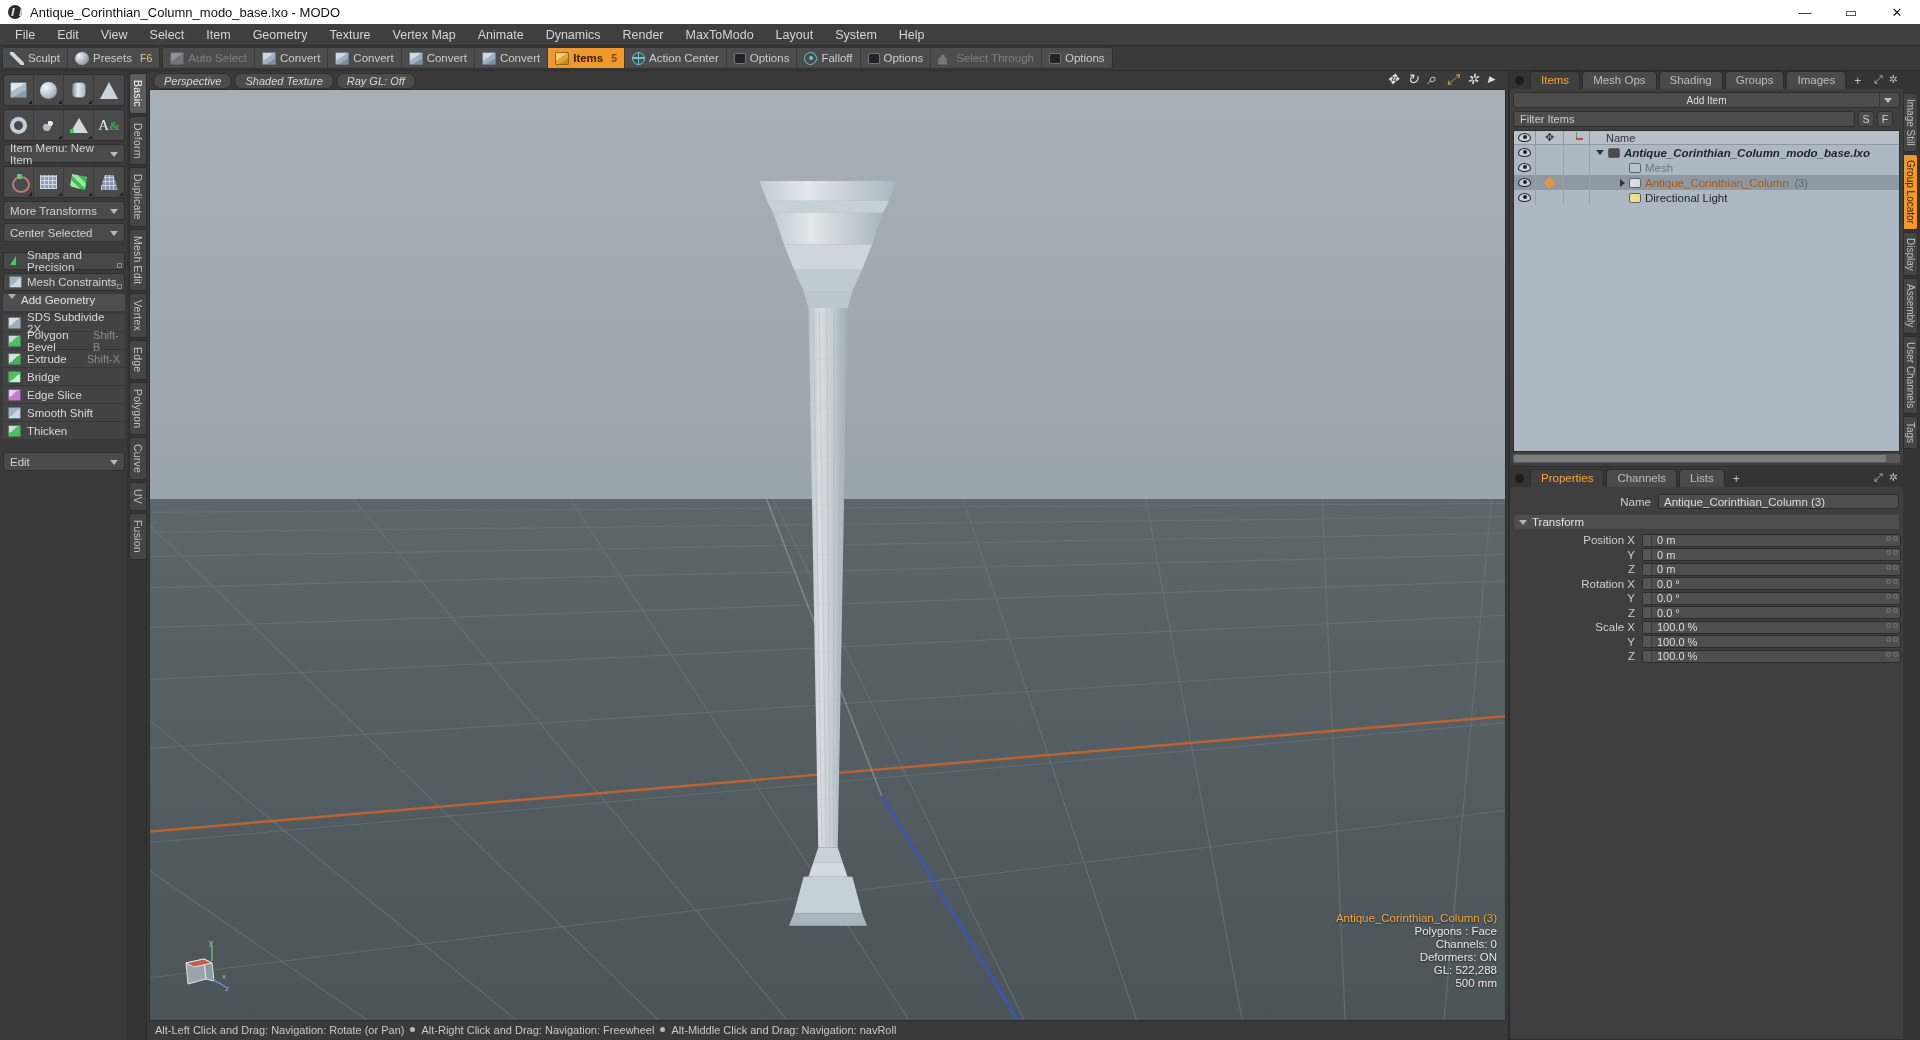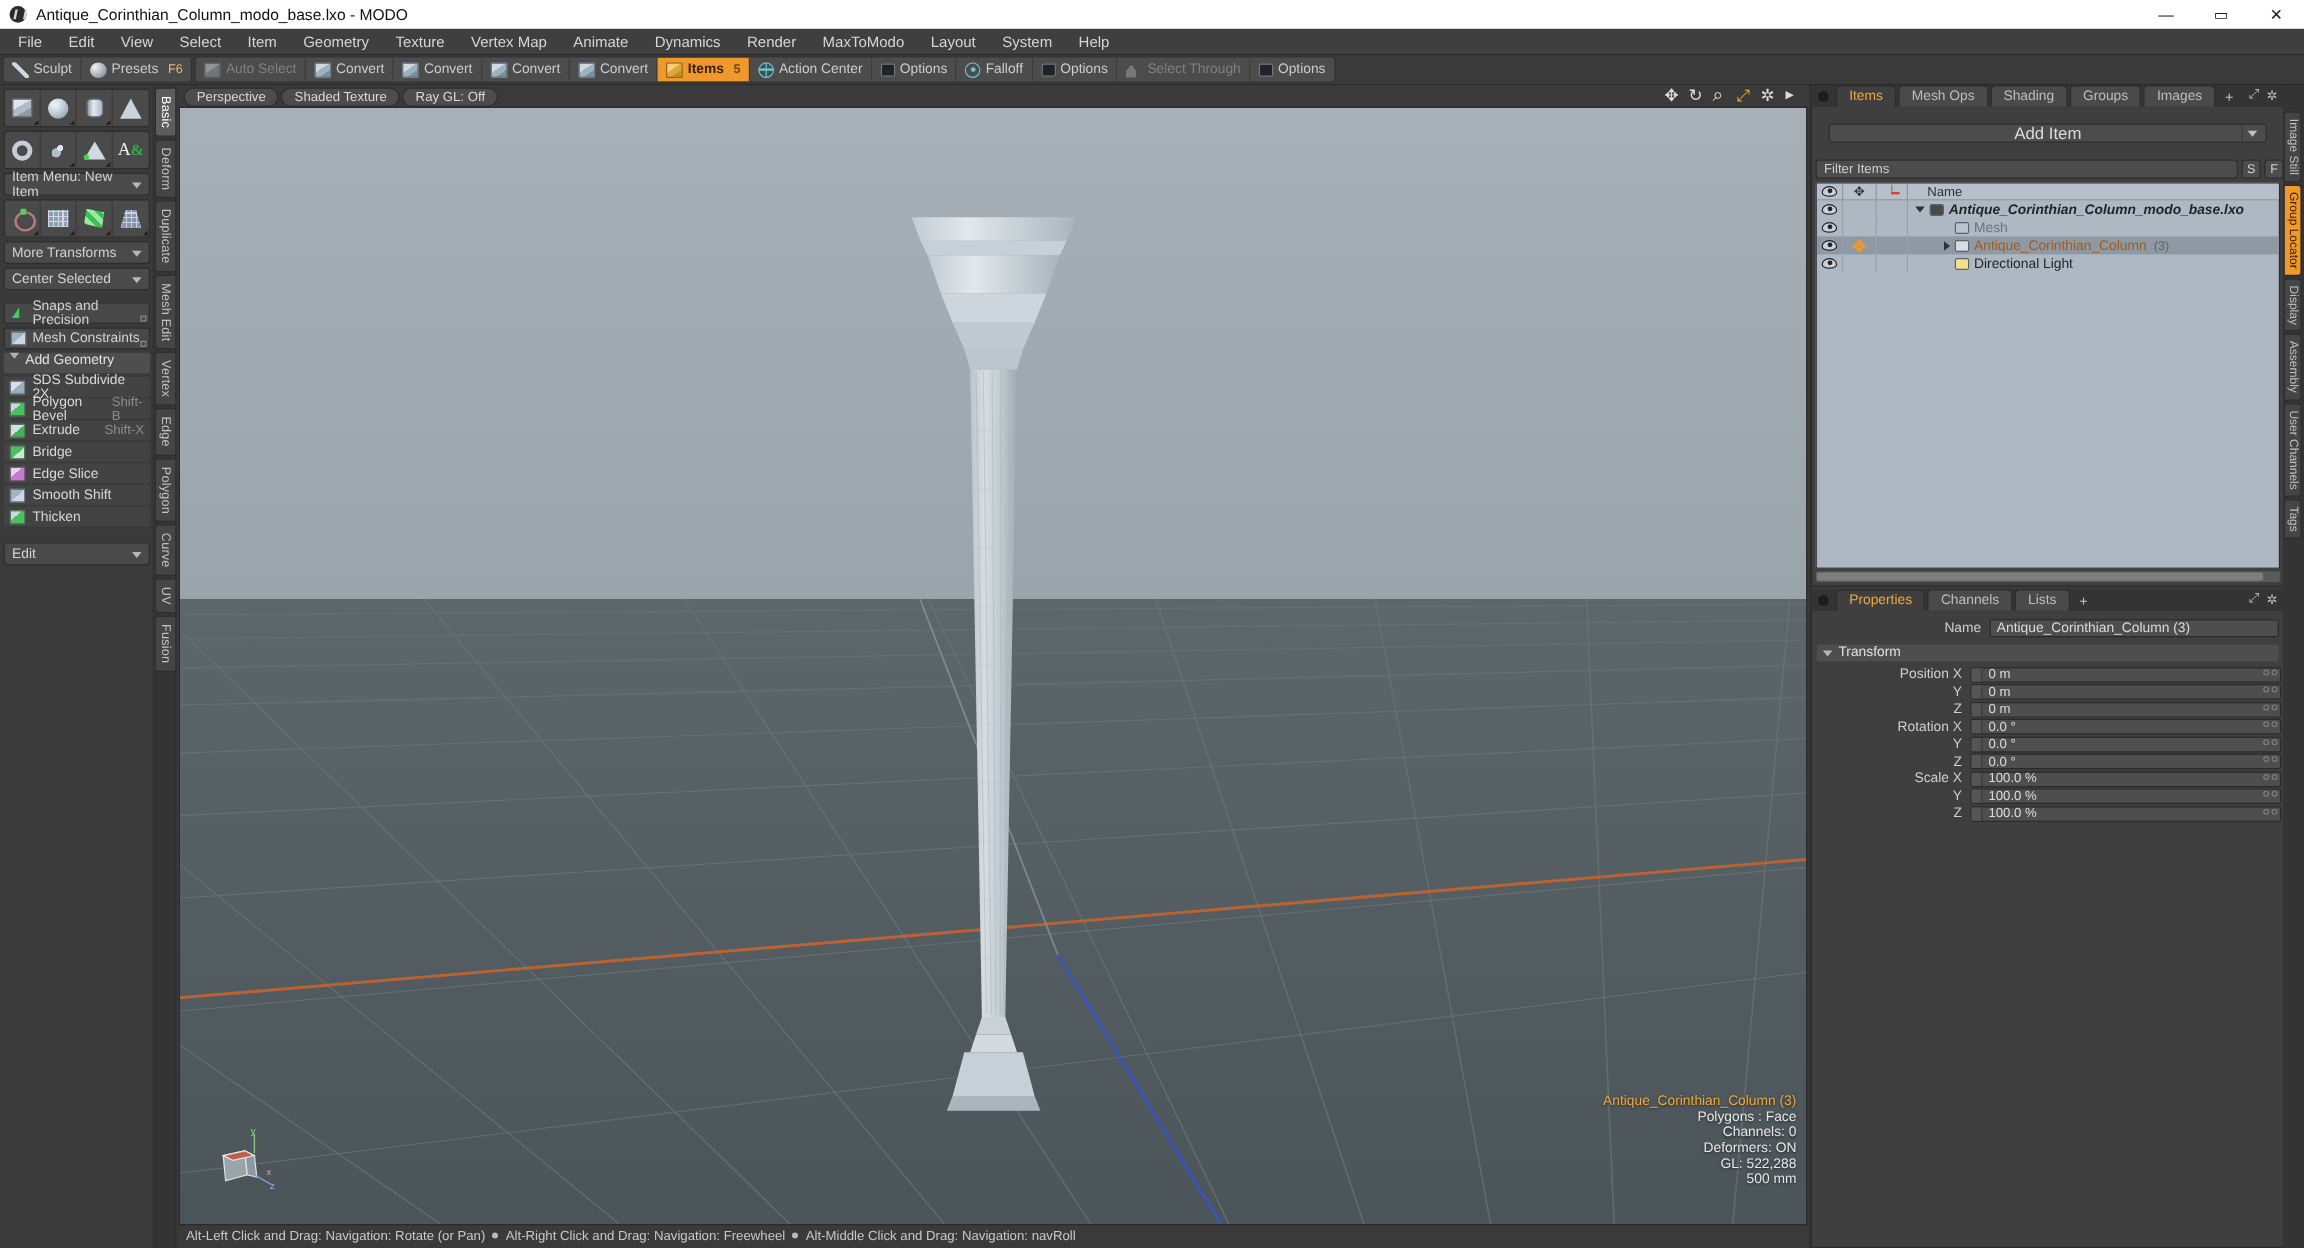--- a/index.html
+++ b/index.html
@@ -149,21 +149,21 @@
     display:flex; flex-direction:column; padding-top:2px;
   }
   .vtab{
     writing-mode:vertical-rl; text-orientation:mixed; font-size:10.5px; color:#c2c2c2;
     background:#454545; border:1px solid #2d2d2d; border-right:none; margin:0 0 2px 2px;
     padding:6px 2px; border-radius:3px 0 0 3px; letter-spacing:.2px; white-space:nowrap;
   }
   .vtab.active{ background:#5c5c5c; color:#ffffff;}
   
   #viewwrap{ flex:1; background:#3a3a3a; display:flex; flex-direction:column; padding:2px;}
-  #vp-header{ height:16px; display:flex; align-items:center; gap:2px; padding-left:4px;}
+  #vp-header{ height:16px; display:flex; align-items:center; gap:2px; padding-left:4px;font-style:italic;}
   .vp-tag{
     background:#4c4c4c; border:1px solid #2e2e2e; border-radius:8px; font-size:11px;
     color:#d8d8d8; padding:1px 10px; line-height:12px;
   }
   #vp-header .right{ margin-left:auto; display:flex; align-items:center; gap:7px; padding-right:6px;}
   .vicon{width:13px;height:13px;position:relative;display:inline-block;}
   .vi-move::before{content:"✥";position:absolute;left:0;top:-4px;font-size:14px;color:#dcdcdc;}
   .vi-rot::before{content:"↻";position:absolute;left:0;top:-4px;font-size:14px;color:#dcdcdc;}
   .vi-zoom::before{content:"⌕";position:absolute;left:0;top:-5px;font-size:16px;color:#dcdcdc;}
   .vi-fit::before{content:"⤢";position:absolute;left:0;top:-4px;font-size:14px;color:#e8b34a;}
@@ -201,28 +201,28 @@
   .tabrow .kn{ width:9px;height:9px;border-radius:50%;background:#1d1d1d;margin:0 4px 4px 2px;}
   .ptab{
     font-size:11.5px; padding:2px 10px 2px 10px; background:#4a4a4a; color:#bdbdbd;
     border:1px solid #2c2c2c; border-bottom:none; border-radius:4px 4px 0 0; line-height:13px;
   }
   .ptab.active{ background:#3f3f3f; color:#f0a93c;}
   .tabrow .plus{ font-size:12px; color:#c5c5c5; padding:1px 6px;}
   .tabrow .rbtns{ margin-left:auto; display:flex; gap:6px; padding:0 6px 3px 0; color:#bdbdbd; font-size:11px;}
   .panelbody{ background:#3f3f3f; border:1px solid #2c2c2c; border-top:none;}
   .additem{
-    margin:14px; height:16px; display:flex; align-items:center; justify-content:center;
-    background:#4c4c4c; border:1px solid #2e2e2e; border-radius:3px; font-size:14px; color:#dcdcdc;
+    margin:3px; height:16px; display:flex; align-items:center; justify-content:center;
+    background:#4c4c4c; border:1px solid #2e2e2e; border-radius:3px; font-size:10px; color:#dcdcdc;
     position:relative;
   }
   .additem .arrow{position:absolute;right:4px;top:0;bottom:0;width:16px;border-left:1px solid #383838;
      display:flex;align-items:center;justify-content:center;}
   .additem .arrow i{width:0;height:0;border-left:4px solid transparent;border-right:4px solid transparent;border-top:5px solid #c0c0c0;display:block;}
-  .filterrow{ margin:0 0 3px 3px; height:16px; display:flex; gap:3px;}
+  .filterrow{ margin:0 10px 3px 3px; height:16px; display:flex; gap:3px;}
   .filterrow .fi{ flex:1; background:#4c4c4c; border:1px solid #2e2e2e; border-radius:3px;
      font-size:11px; color:#cfcfcf; padding:0 6px; line-height:14px;}
   .filterrow .sq{ width:16px; background:#4c4c4c; border:1px solid #2e2e2e; border-radius:3px;
      font-size:10.5px; color:#cfcfcf; text-align:center; line-height:14px;}
   .itemtree{ background:#aeb8c2; margin:0 3px; height:322px; position:relative; overflow:hidden;
      border:1px solid #2e2e2e;}
   .ithead{ display:flex; height:14px; background:#b7c0c9; border-bottom:1px solid #8e98a2;
      font-size:11px; color:#2d3338; align-items:center;}
   .ithead .c{ border-right:1px solid #8e98a2; height:100%; display:flex;align-items:center;justify-content:center;}
   .itrow{ display:flex; height:15px; font-size:11.5px; align-items:center; color:#1e2328;}

